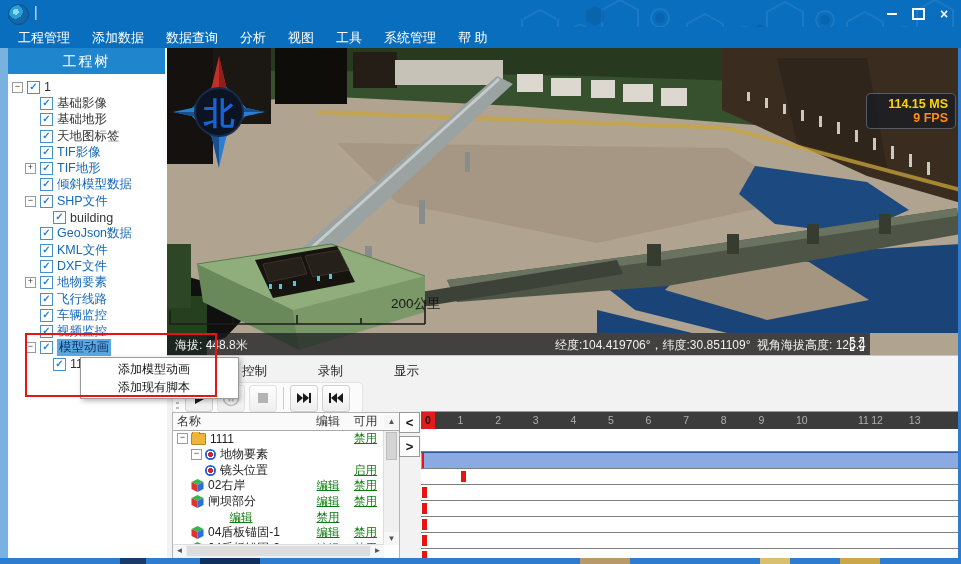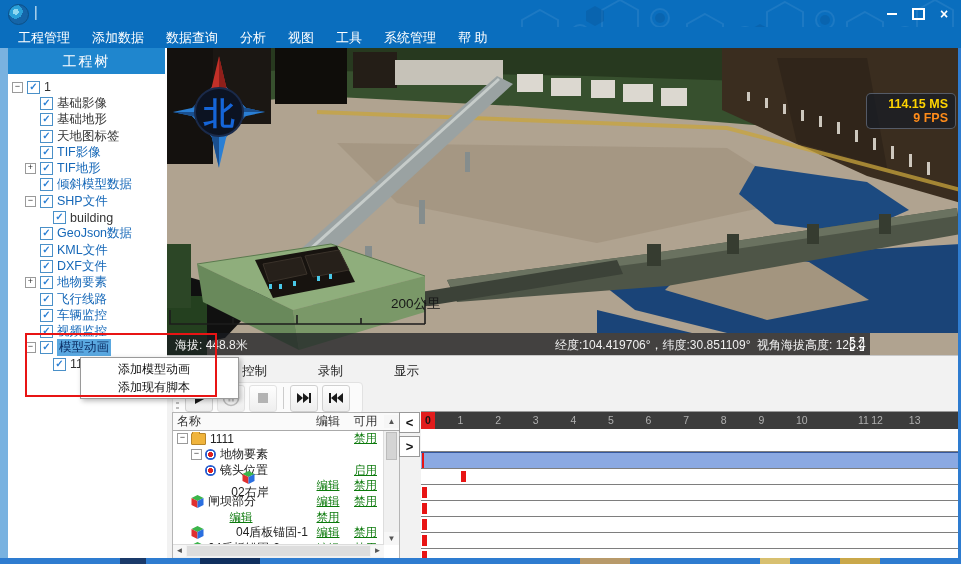--- a/index.html
+++ b/index.html
@@ -487,21 +487,21 @@
           </div>
           <div class="t-row">
             <div class="t-name" style="padding-left: 32px;">
               <span class="icon-target"></span>
               <span>镜头位置</span>
             </div>
             <div class="t-link"></div>
             <div class="t-link">启用</div>
           </div>
           <div class="t-row">
-            <div class="t-name" style="padding-left: 18px; flex-direction: column;">
+            <div class="t-name" style="padding-left: 18px;">
               <span class="icon-cube">
                 <svg width="13" height="13" viewBox="0 0 13 13">
                   <polygon points="6.5,0 12.5,3 6.5,6 0.5,3" fill="#3bb54a"></polygon>
                   <polygon points="0.5,3 6.5,6 6.5,13 0.5,10" fill="#e03030"></polygon>
                   <polygon points="12.5,3 6.5,6 6.5,13 12.5,10" fill="#2a6fe0"></polygon>
                 </svg>
               </span>
               <span>02右岸</span>
             </div>
             <div class="t-link">编辑</div>
@@ -519,21 +519,21 @@
               <span>闸坝部分</span>
             </div>
             <div class="t-link">编辑</div>
             <div class="t-link">禁用</div>
           </div>
           <div class="t-row">
             <div class="t-link">编辑</div>
             <div class="t-link">禁用</div>
           </div>
           <div class="t-row">
-            <div class="t-name" style="padding-left: 18px; gap: 28px;">
+            <div class="t-name" style="padding-left: 18px;">
               <span class="icon-cube">
                 <svg width="13" height="13" viewBox="0 0 13 13">
                   <polygon points="6.5,0 12.5,3 6.5,6 0.5,3" fill="#3bb54a"></polygon>
                   <polygon points="0.5,3 6.5,6 6.5,13 0.5,10" fill="#e03030"></polygon>
                   <polygon points="12.5,3 6.5,6 6.5,13 12.5,10" fill="#2a6fe0"></polygon>
                 </svg>
               </span>
               <span>04盾板锚固-1</span>
             </div>
             <div class="t-link">编辑</div>

